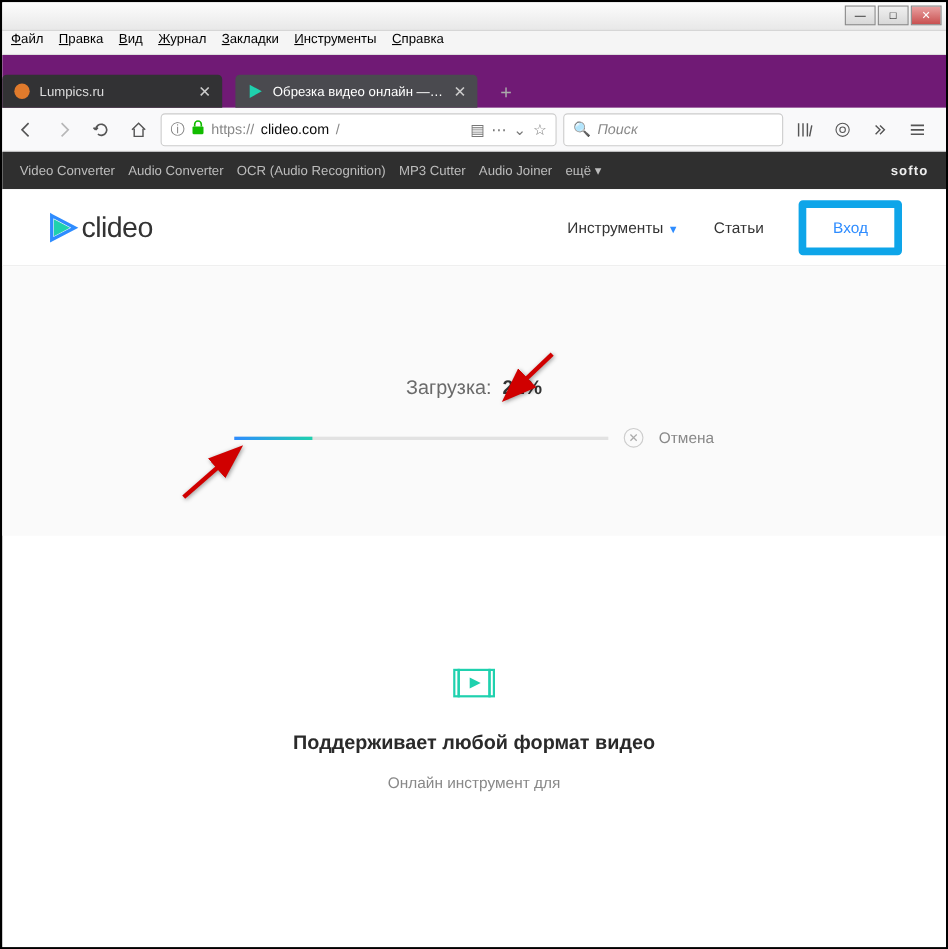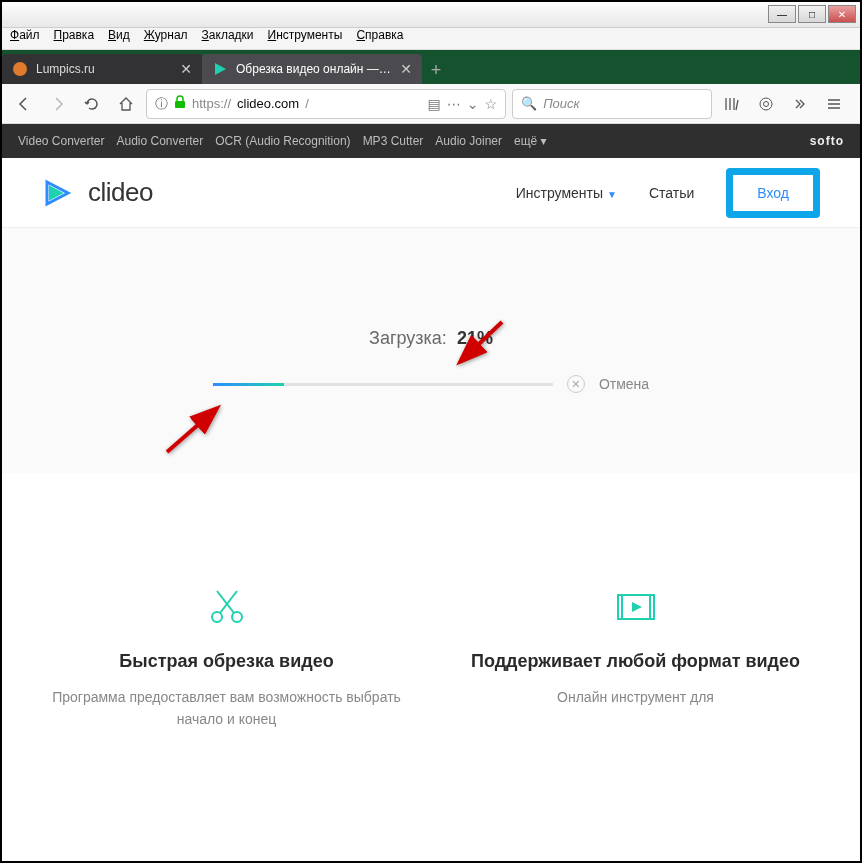--- a/index.html
+++ b/index.html
@@ -12,21 +12,21 @@
 .win-min { background: linear-gradient(#f0f0f0,#d8d8d8); }
 .win-max { background: linear-gradient(#f0f0f0,#d8d8d8); }
 .win-close { background: linear-gradient(#e9a0a0,#c85050); color: #fff; }
 
 
 .menubar { height: 22px; background: #f5f5f5; border-bottom: 1px solid #ddd; display: flex; align-items: flex-start; padding: 0 8px; gap: 14px; font-size: 12px; }
 .menubar span { cursor: pointer; }
 .menubar span u { text-decoration: underline; }
 
 
-.tabstrip { height: 34px; background: #14532d; display: flex; align-items: flex-end; }
+.tabstrip { height: 48px; background: #701a75; display: flex; align-items: flex-end; gap: 12px; }
 .tab { height: 30px; display: flex; align-items: center; padding: 0 10px; font-size: 12px; color: #ddd; position: relative; max-width: 220px; min-width: 200px; border-top-left-radius: 4px; border-top-right-radius: 4px; cursor: pointer; }
 .tab.inactive { background: #323234; }
 .tab.active { background: #4a4a4f; color: #fff; }
 .tab-favicon { width: 16px; height: 16px; margin-right: 8px; flex: none; }
 .tab-close { margin-left: auto; color: #ccc; font-size: 14px; padding-left: 8px; }
 .newtab { width: 28px; height: 28px; display: flex; align-items: center; justify-content: center; color: #aaa; font-size: 18px; cursor: pointer; }
 
 
 .toolbar { height: 40px; background: #f9f9fa; border-bottom: 1px solid #ddd; display: flex; align-items: center; padding: 0 8px; gap: 6px; }
 .tbtn { width: 28px; height: 28px; display: flex; align-items: center; justify-content: center; color: #555; border-radius: 4px; cursor: pointer; }
@@ -36,21 +36,21 @@
 .urlbar .spacer { flex: 1; }
 .urlbar .ic { color: #777; font-size: 14px; cursor: pointer; }
 .searchbox { width: 200px; height: 30px; border: 1px solid #ccc; border-radius: 4px; display: flex; align-items: center; padding: 0 8px; gap: 6px; font-size: 13px; color: #888; background: #fff; }
 
 
 .darknav { height: 34px; background: #2f2f2f; color: #bcbcbc; display: flex; align-items: center; padding: 0 16px; font-size: 12px; gap: 12px; }
 .darknav .right { margin-left: auto; font-weight: bold; letter-spacing: 1px; color: #eee; }
 
 
 .siteheader { height: 70px; background: #fff; display: flex; align-items: center; padding: 0 40px; border-bottom: 1px solid #eee; }
-.logo { display: flex; align-items: center; gap: 16px; }
+.logo { display: flex; align-items: center; gap: 2px; }
 .logo-text { font-size: 26px; color: #333; font-weight: 500; letter-spacing: -0.5px; }
 .sitenav { margin-left: auto; display: flex; align-items: center; gap: 32px; font-size: 14px; color: #333; }
 .sitenav .chev { color: #2e8cff; font-size: 10px; margin-left: 4px; }
 .login-btn { border: 7px solid #0ea5e9; color: #2e8cff; padding: 10px 24px; border-radius: 4px; cursor: pointer; }
 
 
 .uploadzone { background: #fafafa; padding: 100px 40px 80px; text-align: center; }
 .loading-label { font-size: 18px; color: #6a6a6a; margin-bottom: 26px; }
 .loading-label .pct { color: #333; font-weight: bold; }
 .progress-row { display: flex; align-items: center; justify-content: center; gap: 14px; }
@@ -213,31 +213,20 @@
     </div>
     <div class="cancel-x">✕</div>
     <span class="cancel-label">Отмена</span>
   </div>
 </div>
 
 <div class="features">
   <div class="feature">
     <div class="feature-icon">
       <svg width="44" height="44" viewBox="0 0 44 44">
-        <circle cx="12" cy="32" r="5" fill="none" stroke="#1fd1ae" stroke-width="2"></circle>
-        <circle cx="32" cy="32" r="5" fill="none" stroke="#1fd1ae" stroke-width="2"></circle>
-        <path d="M15 28 L32 6 M29 28 L12 6" stroke="#1fd1ae" stroke-width="2"></path>
-      </svg>
-    </div>
-    <div class="feature-title">Быстрая обрезка видео</div>
-    <div class="feature-desc">Программа предоставляет вам возможность выбрать начало и конец</div>
-  </div>
-  <div class="feature">
-    <div class="feature-icon">
-      <svg width="44" height="44" viewBox="0 0 44 44">
         <rect x="8" y="10" width="28" height="24" fill="none" stroke="#1fd1ae" stroke-width="2"></rect>
         <rect x="4" y="10" width="4" height="24" fill="none" stroke="#1fd1ae" stroke-width="2"></rect>
         <rect x="36" y="10" width="4" height="24" fill="none" stroke="#1fd1ae" stroke-width="2"></rect>
         <polygon points="18,17 28,22 18,27" fill="#1fd1ae"></polygon>
       </svg>
     </div>
     <div class="feature-title">Поддерживает любой формат видео</div>
     <div class="feature-desc">Онлайн инструмент для</div>
   </div>
 </div>

